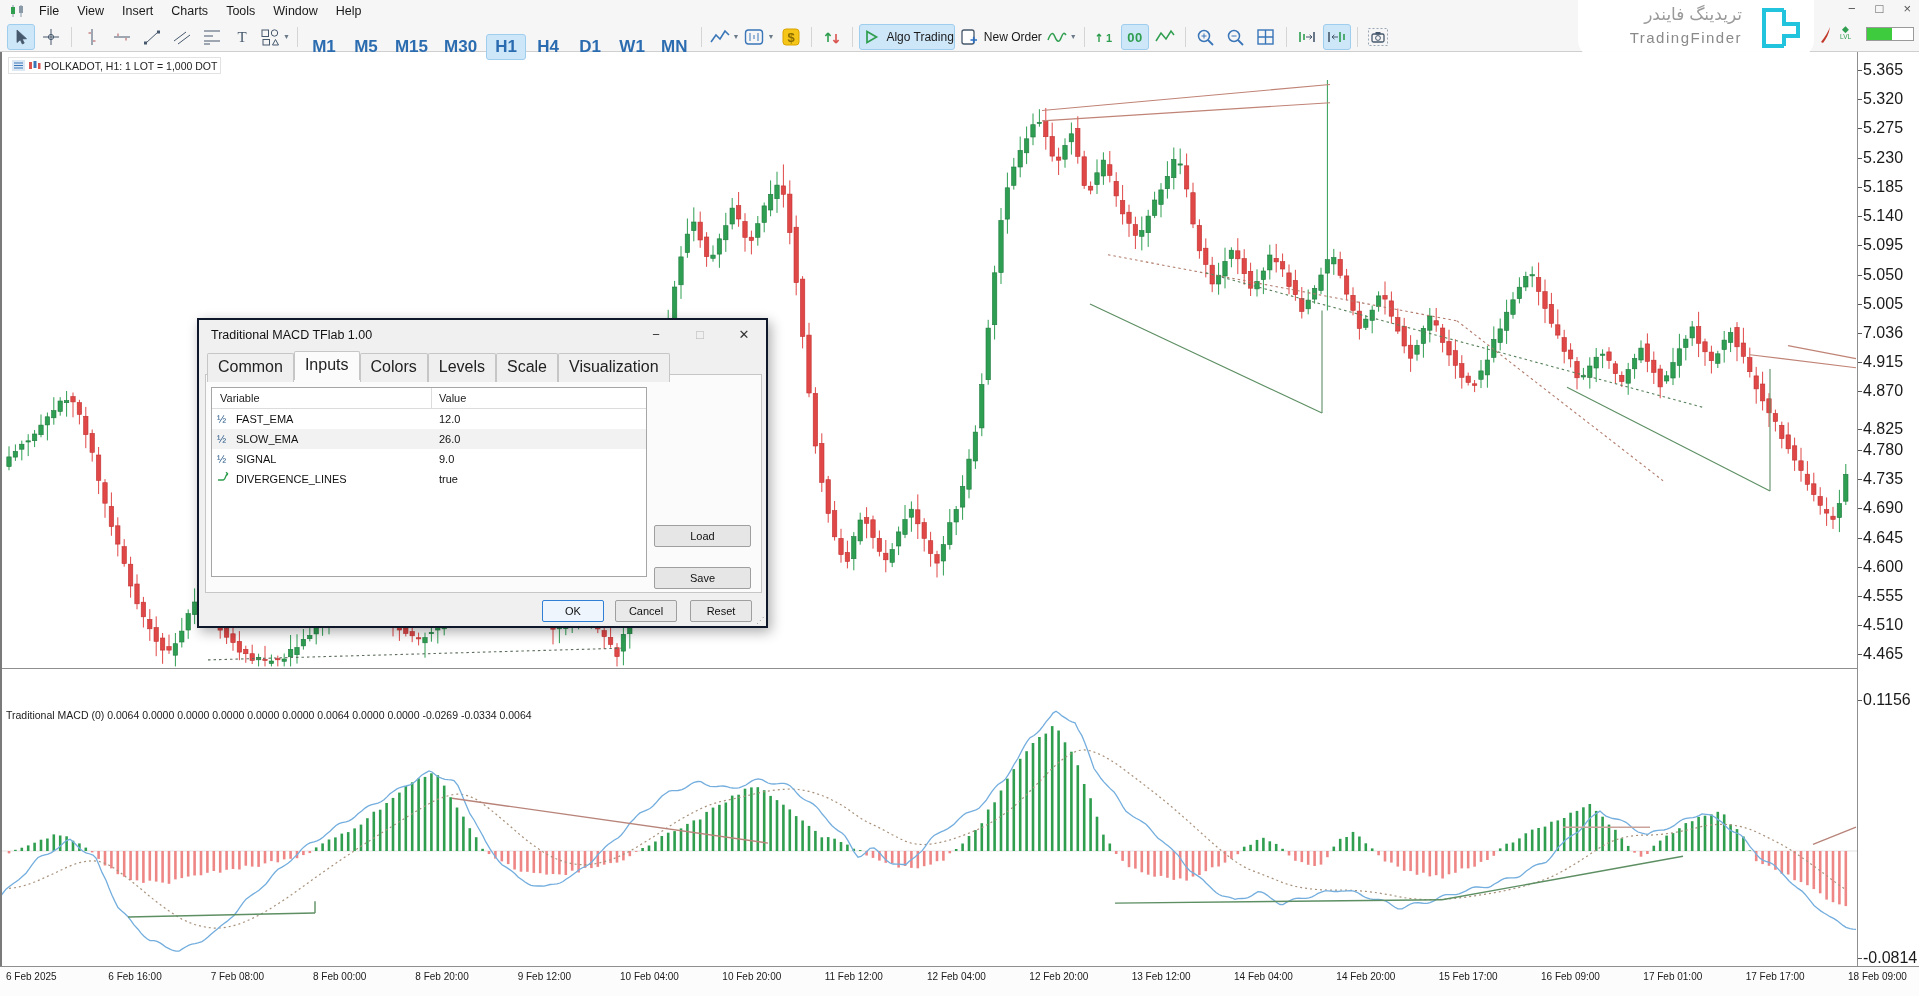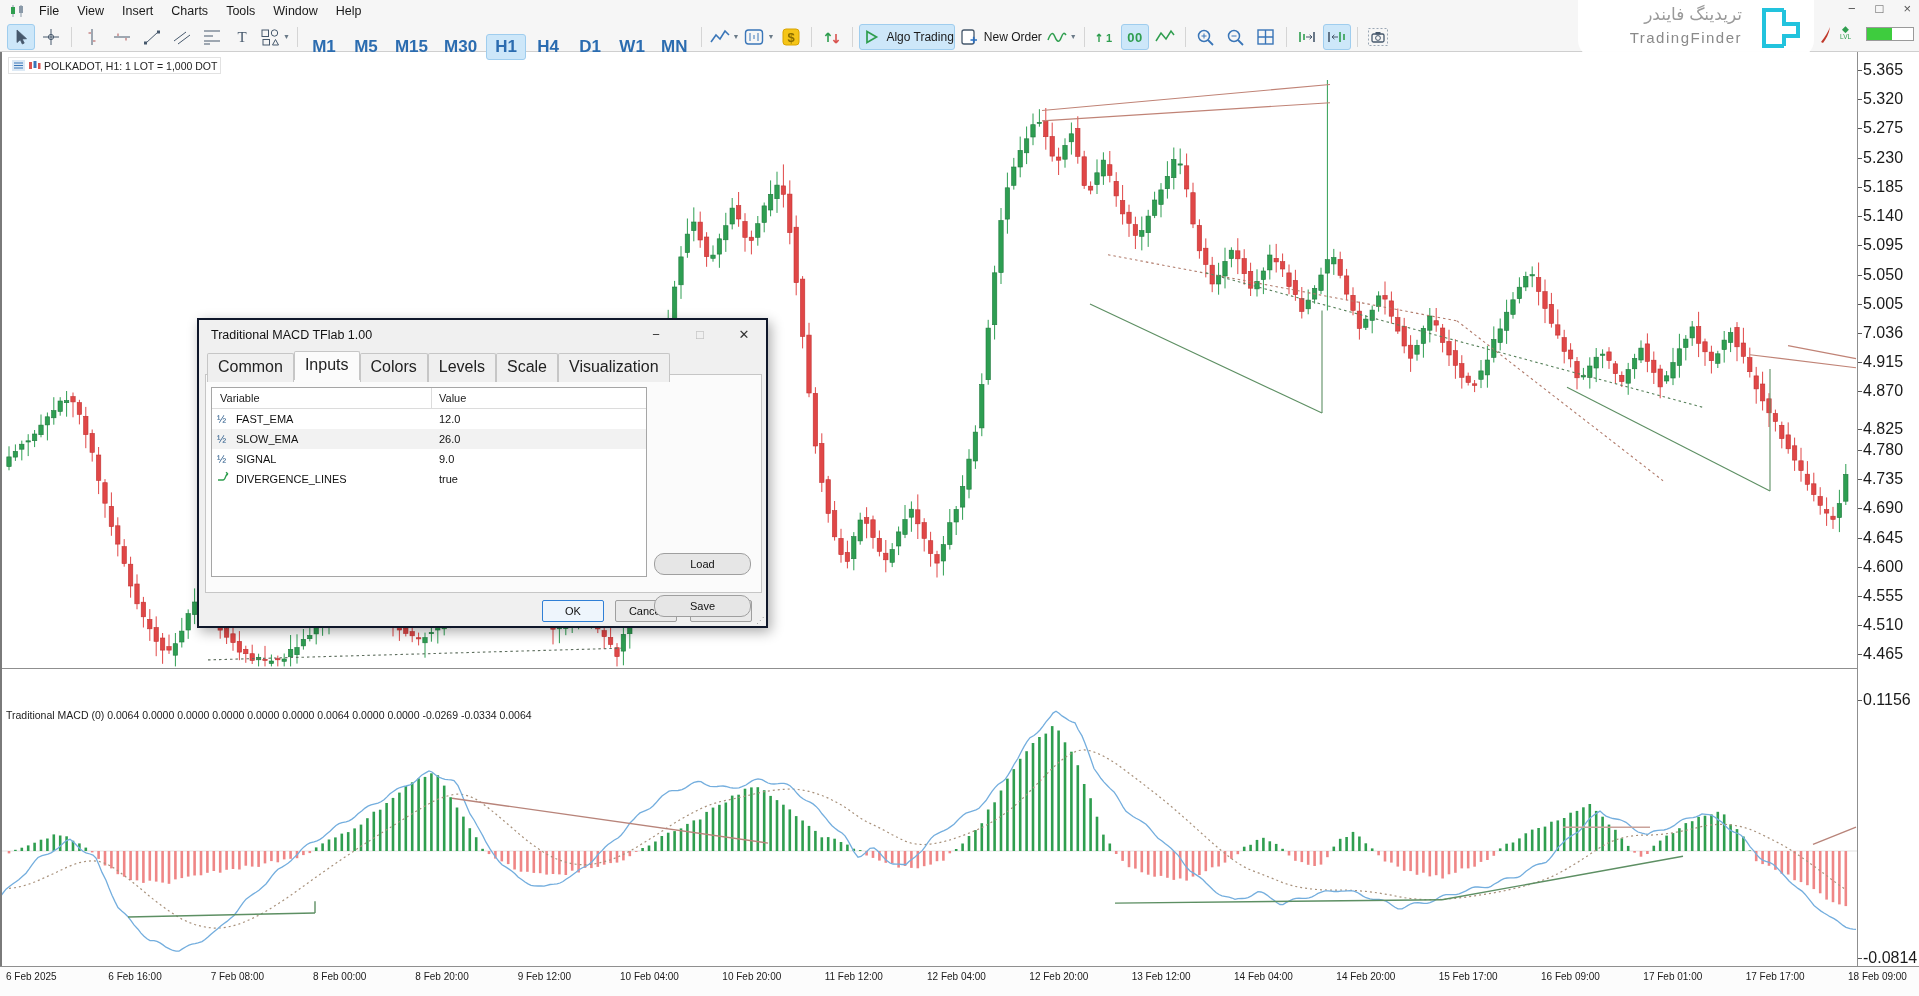--- a/index.html
+++ b/index.html
@@ -55,21 +55,21 @@
   #pthead{height:20px;line-height:20px;font-size:11px;color:#222;border-bottom:1px solid #dcdcdc;position:relative;}
   #pthead .h1{position:absolute;left:8px;}
   #pthead .h2{position:absolute;left:227px;}
   #ptcol{position:absolute;left:219px;top:0;bottom:0;width:1px;background:#dcdcdc;}
   .prow{height:20px;line-height:20px;font-size:11px;color:#111;position:relative;}
   .prow.odd{background:#f2f2f2;}
   .prow .nm{position:absolute;left:24px;}
   .prow .ic{position:absolute;left:5px;top:0;width:18px;text-align:left;font-size:10px;}
   .prow .vl{position:absolute;left:227px;}
   .sbtn{position:absolute;width:97px;height:22px;background:#e6e6e6;border:1px solid #9f9f9f;font-size:11px;
-        line-height:20px;text-align:center;border-radius:10px;color:#111;box-sizing:border-box;z-index:5;margin-top:28px;}
+        line-height:20px;text-align:center;border-radius:2px;color:#111;box-sizing:border-box;z-index:5;}
   .bbtn{position:absolute;width:62px;height:22px;background:#e9e9e9;border:1px solid #9f9f9f;font-size:11px;
         line-height:20px;text-align:center;border-radius:2px;color:#111;box-sizing:border-box;}
   .bbtn.def{border:1px solid #2f7fd6;background:#eef5fc;}
   #grip{position:absolute;right:2px;bottom:1px;font-size:8px;color:#9a9a9a;}
   
   #logopill{position:absolute;left:1578px;top:0;width:236px;height:58px;background:rgba(255,255,255,.97);
             border-radius:0 0 18px 18px;z-index:30;}
   #logofa{position:absolute;right:72px;top:4px;font-size:17px;color:#9a9a9a;direction:rtl;}
   #logoen{position:absolute;right:72px;top:29px;font-size:15px;color:#8a8a8a;letter-spacing:1.5px;}
   #logomark{position:absolute;right:12px;top:6px;}

